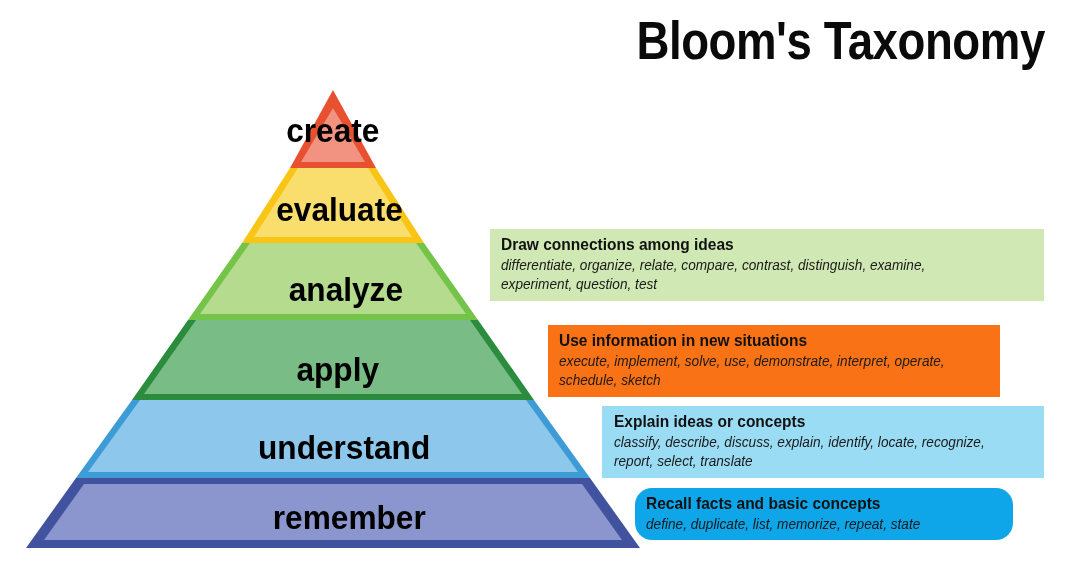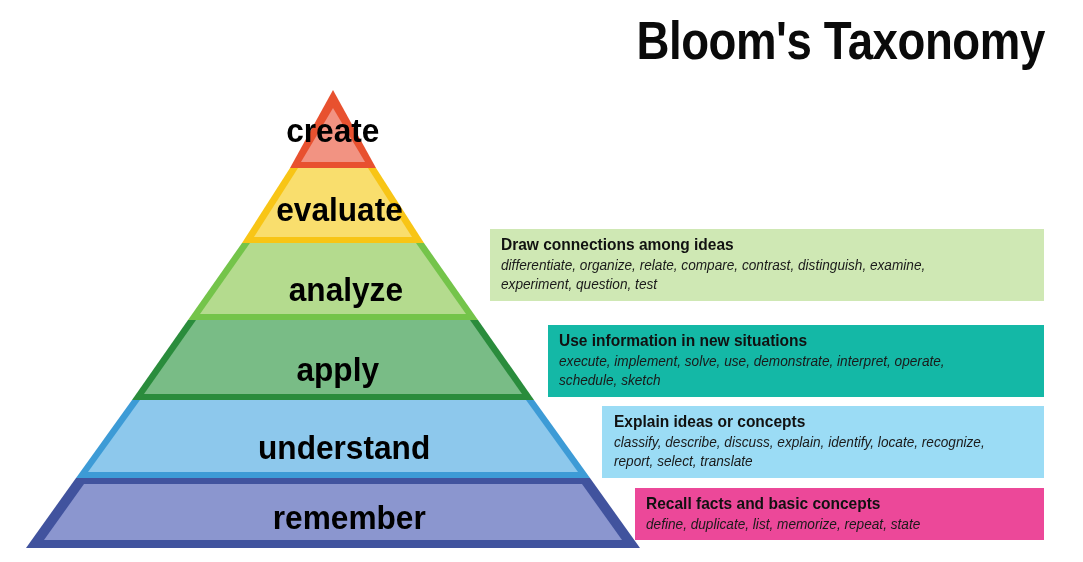--- a/index.html
+++ b/index.html
@@ -131,30 +131,30 @@
   <div class="tier-label" style="left:170px; top:500px; width:265px; font-size:34px;">remember</div>
 
 
 
   <div class="desc-box" style="left:490px; top:229px; width:554px; height:72px; background:#CFE8B4;">
     <div class="desc-head">Draw connections among ideas</div>
     <div class="desc-verbs">differentiate, organize, relate, compare, contrast, distinguish, examine,</div>
     <div class="desc-verbs" style="margin-top:0;">experiment, question, test</div>
   </div>
 
-  <div class="desc-box" style="left:548px; top:325px; width:496px; height:72px; background:#14b8a6;">
+  <div class="desc-box" style="left:548px; top:325px; width:452px; height:72px; background:#f97316;">
     <div class="desc-head">Use information in new situations</div>
     <div class="desc-verbs">execute, implement, solve, use, demonstrate, interpret, operate,</div>
     <div class="desc-verbs" style="margin-top:0;">schedule, sketch</div>
   </div>
 
   <div class="desc-box" style="left:602px; top:406px; width:442px; height:72px; background:#9BDCF5;padding-left:12px;">
     <div class="desc-head">Explain ideas or concepts</div>
     <div class="desc-verbs">classify, describe, discuss, explain, identify, locate, recognize,</div>
     <div class="desc-verbs" style="margin-top:0;">report, select, translate</div>
   </div>
 
-  <div class="desc-box" style="left:635px; top:488px; width:409px; height:52px; background:#ec4899;">
+  <div class="desc-box" style="left:635px; top:488px; width:378px; height:52px; background:#0ea5e9;border-radius:17px;">
     <div class="desc-head">Recall facts and basic concepts</div>
     <div class="desc-verbs">define, duplicate, list, memorize, repeat, state</div>
   </div>
 
 </div>
 
 </body></html>

